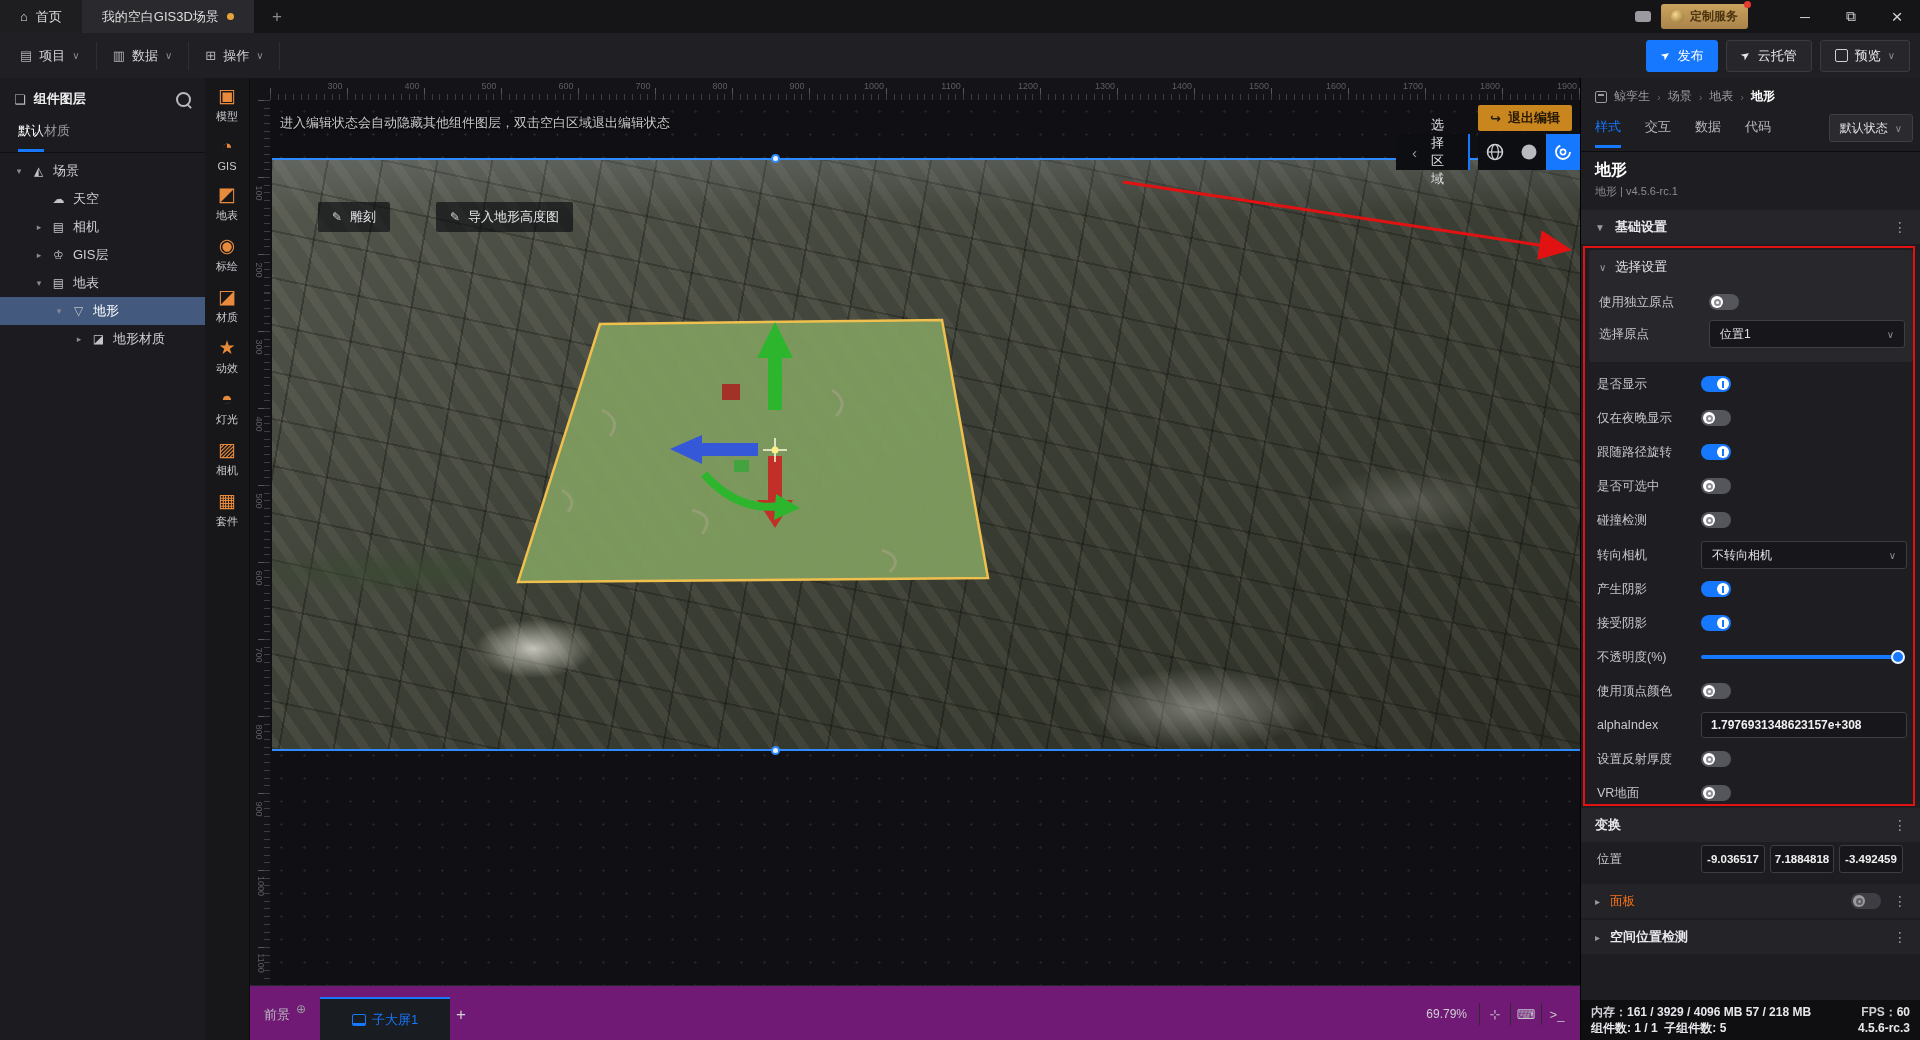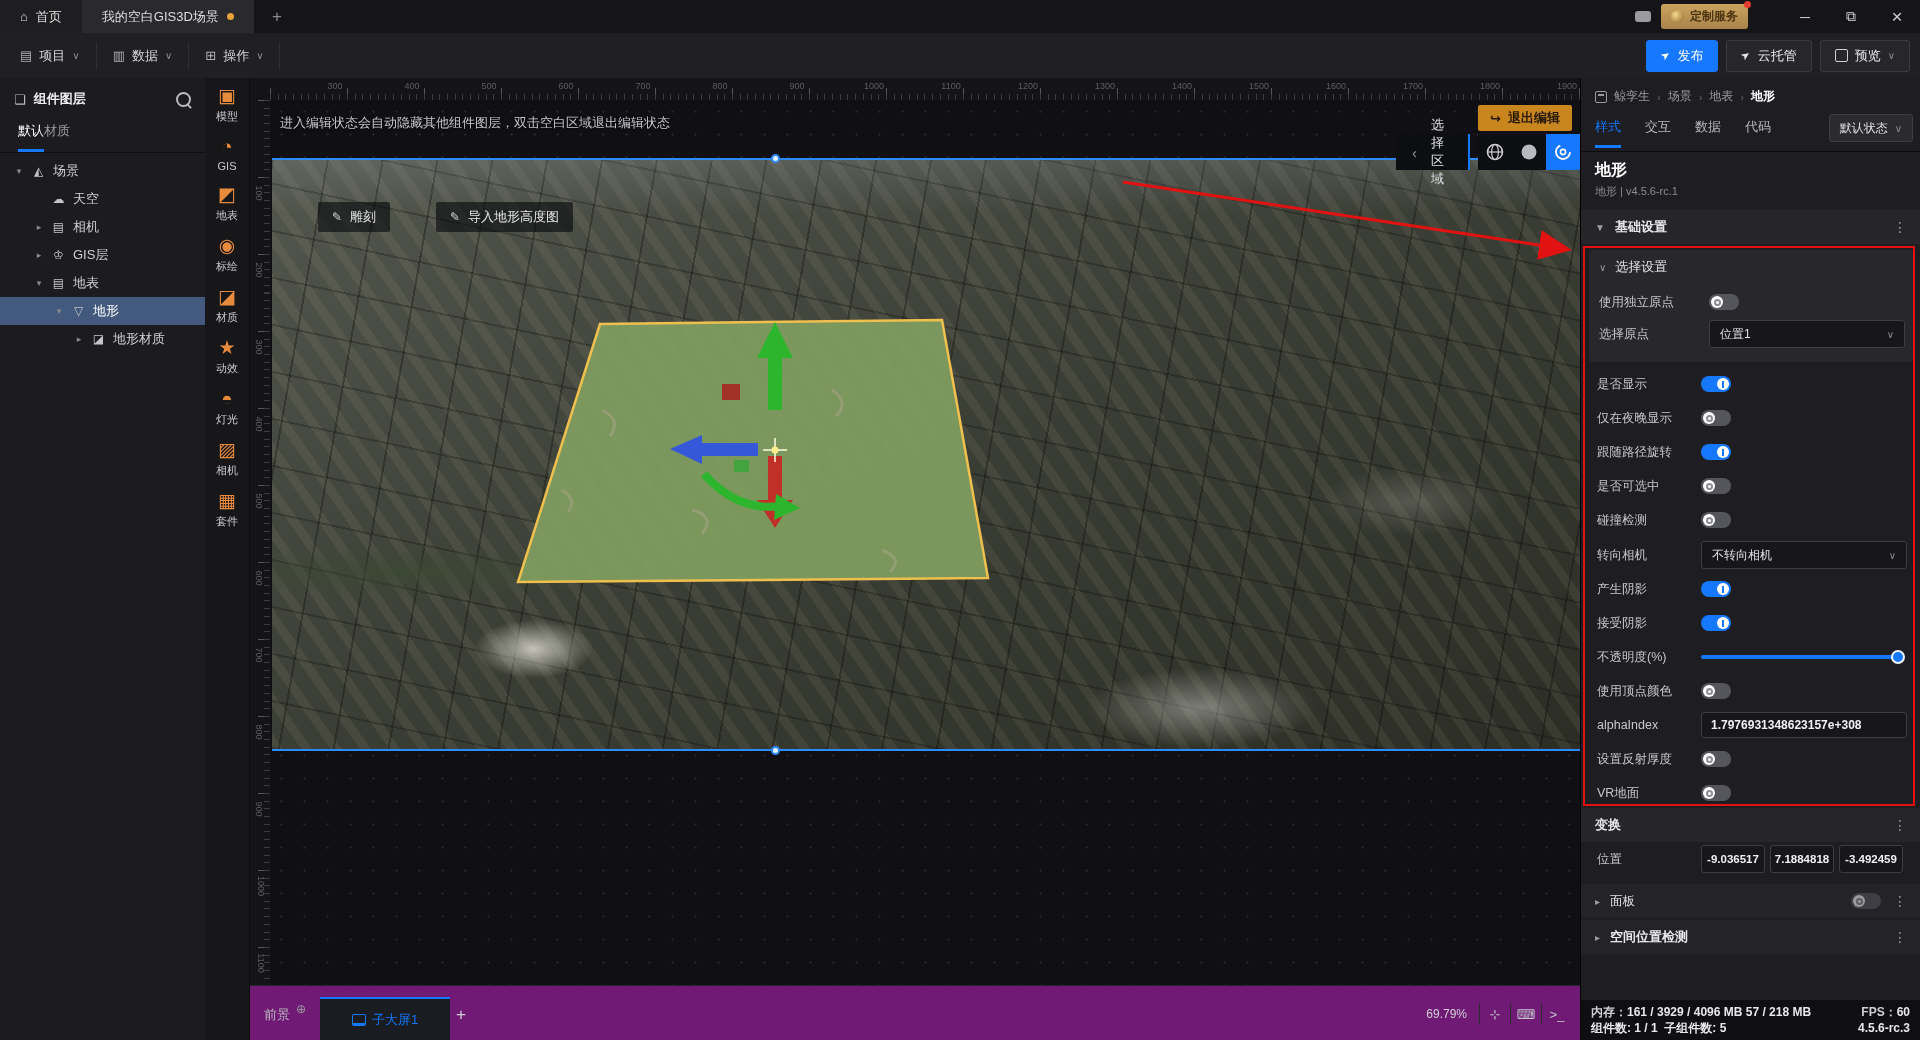--- a/index.html
+++ b/index.html
@@ -130,21 +130,21 @@
   .on .knob{right:2px;}
   .off .knob::after{content:'';position:absolute;inset:2.5px;border:2px solid #8d8d95;border-radius:50%;box-sizing:border-box;}
   .on .knob::after{content:'';position:absolute;left:5px;top:2.5px;width:2px;height:7px;background:#1677ff;}
   .pselect{width:206px;height:28px;background:#17171b;border:1px solid #3d3d44;border-radius:3px;display:flex;align-items:center;justify-content:space-between;padding:0 10px;box-sizing:border-box;color:#e2e2e6;font-size:12px;}
   #subpanel .pselect{width:196px;}
   .pinput{width:206px;height:26px;background:#17171b;border:1px solid #3d3d44;border-radius:3px;display:flex;align-items:center;padding:0 9px;box-sizing:border-box;color:#f0f0f2;font-size:12px;font-weight:bold;}
   .pslider{width:202px;height:16px;position:relative;display:inline-block;}
   .pslider .track{position:absolute;left:0;top:6px;width:100%;height:4px;border-radius:2px;background:#1677ff;}
   .pslider .sknob{position:absolute;right:-2px;top:1px;width:14px;height:14px;border-radius:50%;background:#1677ff;border:2.5px solid #eef4ff;box-sizing:border-box;}
   .posbox{position:absolute;width:64px;height:28px;background:#17171b;border:1px solid #3d3d44;border-radius:3px;display:flex;align-items:center;justify-content:center;color:#f0f0f2;font-size:11.5px;font-weight:bold;box-sizing:border-box;}
-  #row-panel-sect .plabel{color:#e5e5e5;text-align:right;}
+  #row-panel-sect .plabel{color:#f97316;text-align:right;}
   
   #statusbox{left:1580px;top:1000px;width:340px;height:40px;background:#0f0f12;border-left:1px solid #000;box-sizing:border-box;padding:4px 10px;color:#e8e8ec;font-size:12px;}
   .statline{display:flex;justify-content:space-between;height:16px;align-items:center;font-weight:bold;}
   .statlabel{color:#cfcfd4;font-weight:bold;}
 </style>
 </head>
 <body>
 
 <div id="app">
 

